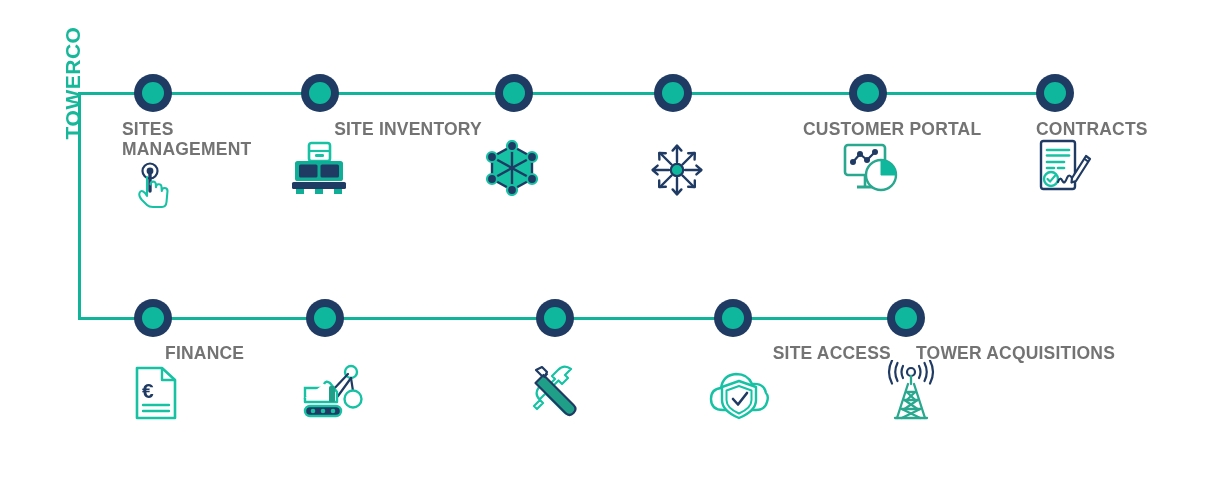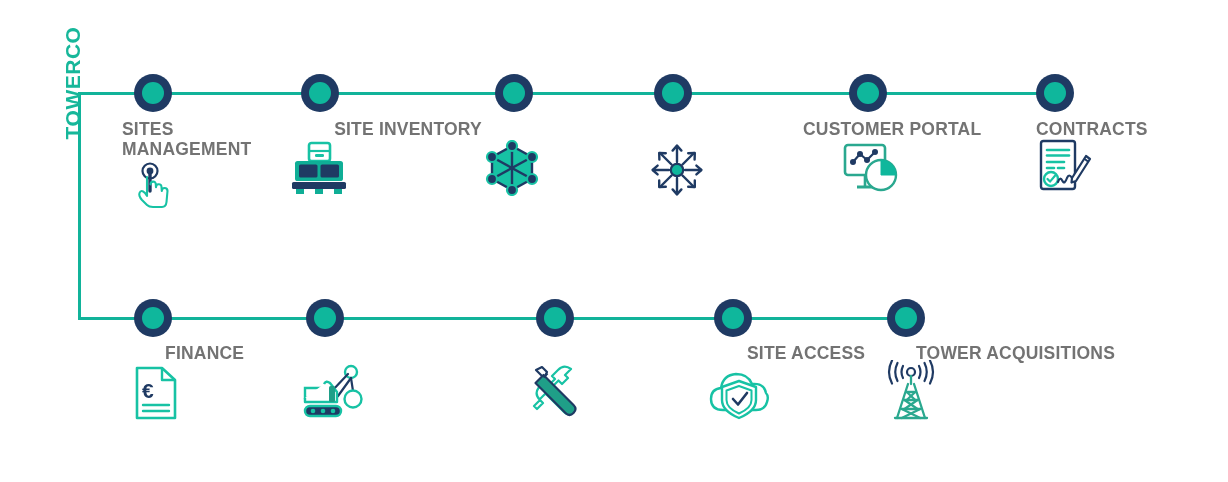--- a/index.html
+++ b/index.html
@@ -225,21 +225,21 @@
     </svg>
   </div>
 
   <div class="node" style="left:134px; top:299px;"></div>
   <div class="node" style="left:306px; top:299px;"></div>
   <div class="node" style="left:536px; top:299px;"></div>
   <div class="node" style="left:714px; top:299px;"></div>
   <div class="node" style="left:887px; top:299px;"></div>
 
   <div class="stage-label" style="left:122px; top:343px; width:170px;margin-left:43px;">FINANCE</div>
-  <div class="stage-label" style="left:747px; top:343px; width:180px;">SITE ACCESS</div>
+  <div class="stage-label" style="left:711px; top:343px; width:180px;text-align:right;">SITE ACCESS</div>
   <div class="stage-label" style="left:916px; top:343px; width:250px;">TOWER ACQUISITIONS</div>
 
   <div class="stage-icon" style="left:130px; top:365px;">
     <svg width="56" height="58" viewBox="0 0 56 58" fill="none">
       <path d="M7 3 H32 L45 15 V53 H7 Z" stroke="#17c2a4" stroke-width="2.6" fill="#ffffff" stroke-linejoin="round"></path>
       <path d="M32 3 V15 H45" stroke="#17c2a4" stroke-width="2.4" fill="none" stroke-linejoin="round"></path>
       <text x="12" y="33" font-family="'Liberation Sans', sans-serif" font-size="21" font-weight="bold" fill="#1f3a63">€</text>
       <g stroke="#17c2a4" stroke-width="2.4" stroke-linecap="round">
         <path d="M13 40 H39"></path>
           <path d="M13 46 H39"></path>

